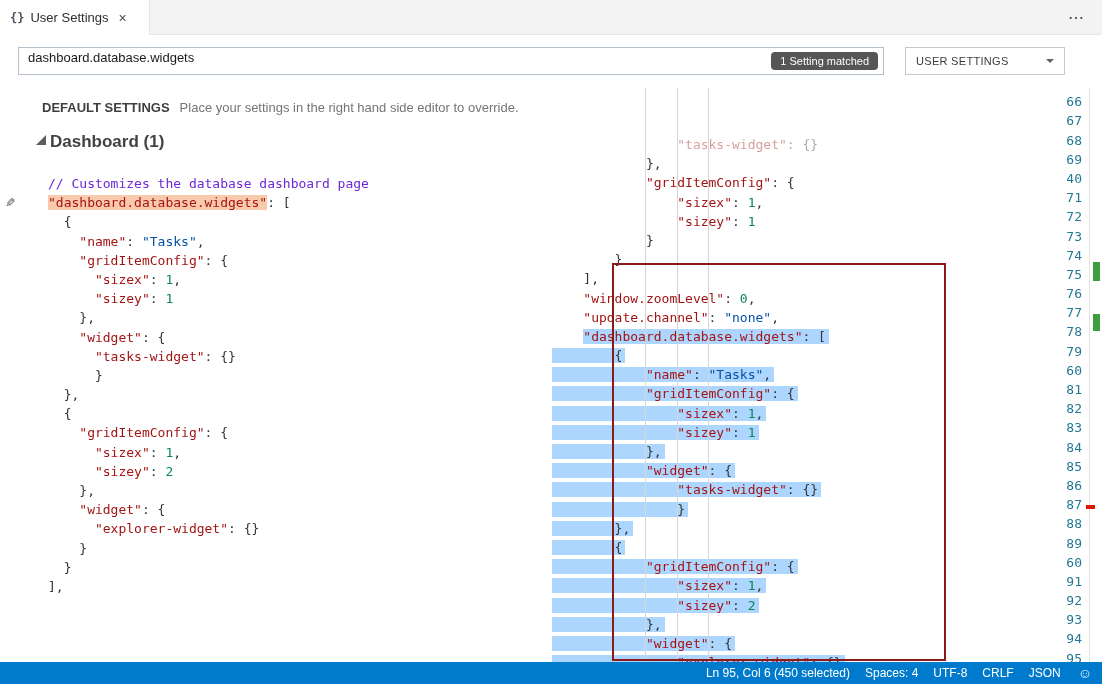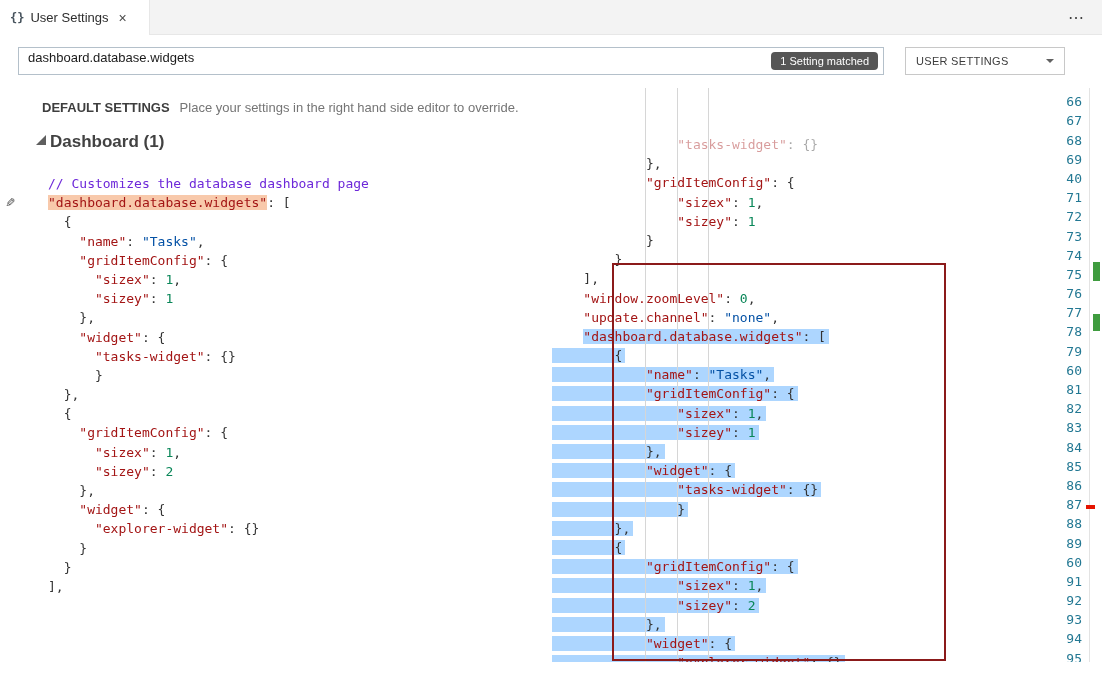--- a/index.html
+++ b/index.html
@@ -185,14 +185,22 @@
       <div class="guide g3"></div>
       <div class="region-box"></div>
       <div class="ruler-sep"></div>
       <div class="rm rm-g1"></div>
       <div class="rm rm-g2"></div>
       <div class="rm rm-r"></div>
     </div>
 
   </div>
 
+  <div class="statusbar">
+    <span class="sb-item">Ln 95, Col 6 (450 selected)</span>
+    <span class="sb-item">Spaces: 4</span>
+    <span class="sb-item">UTF-8</span>
+    <span class="sb-item">CRLF</span>
+    <span class="sb-item">JSON</span>
+    <span class="smiley">☺</span>
+  </div>
 
 </div>
 
 </body></html>

